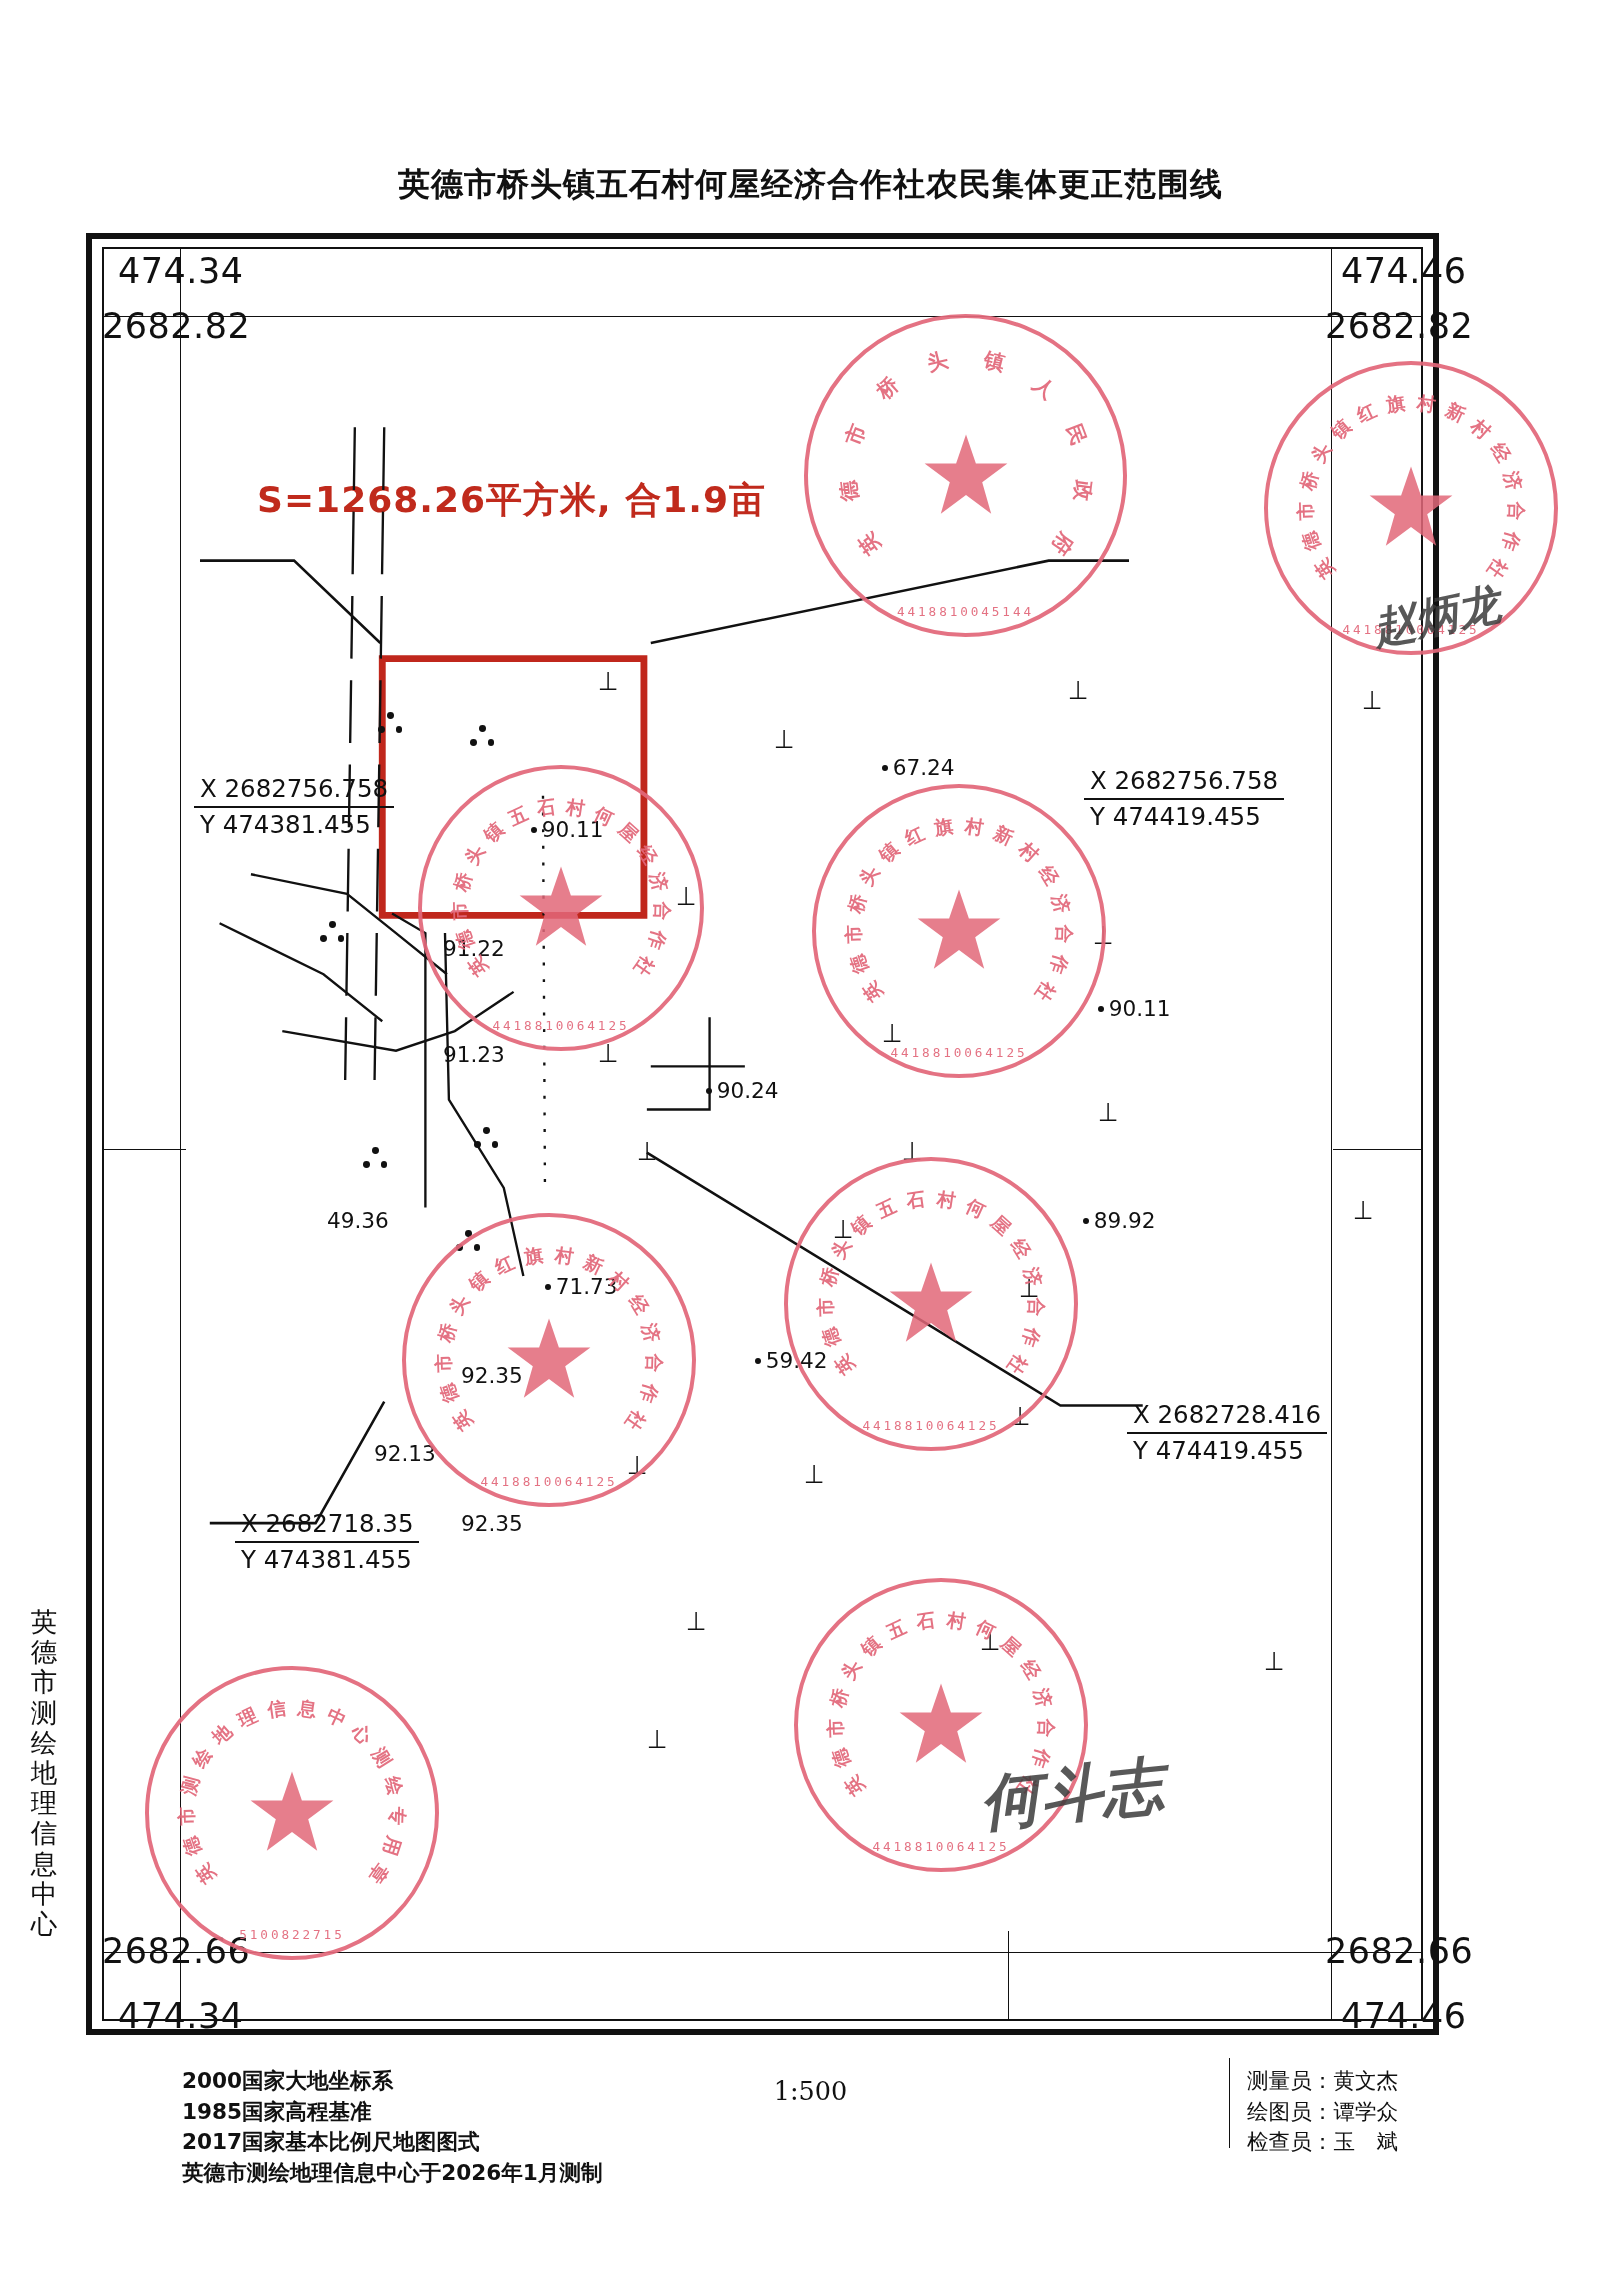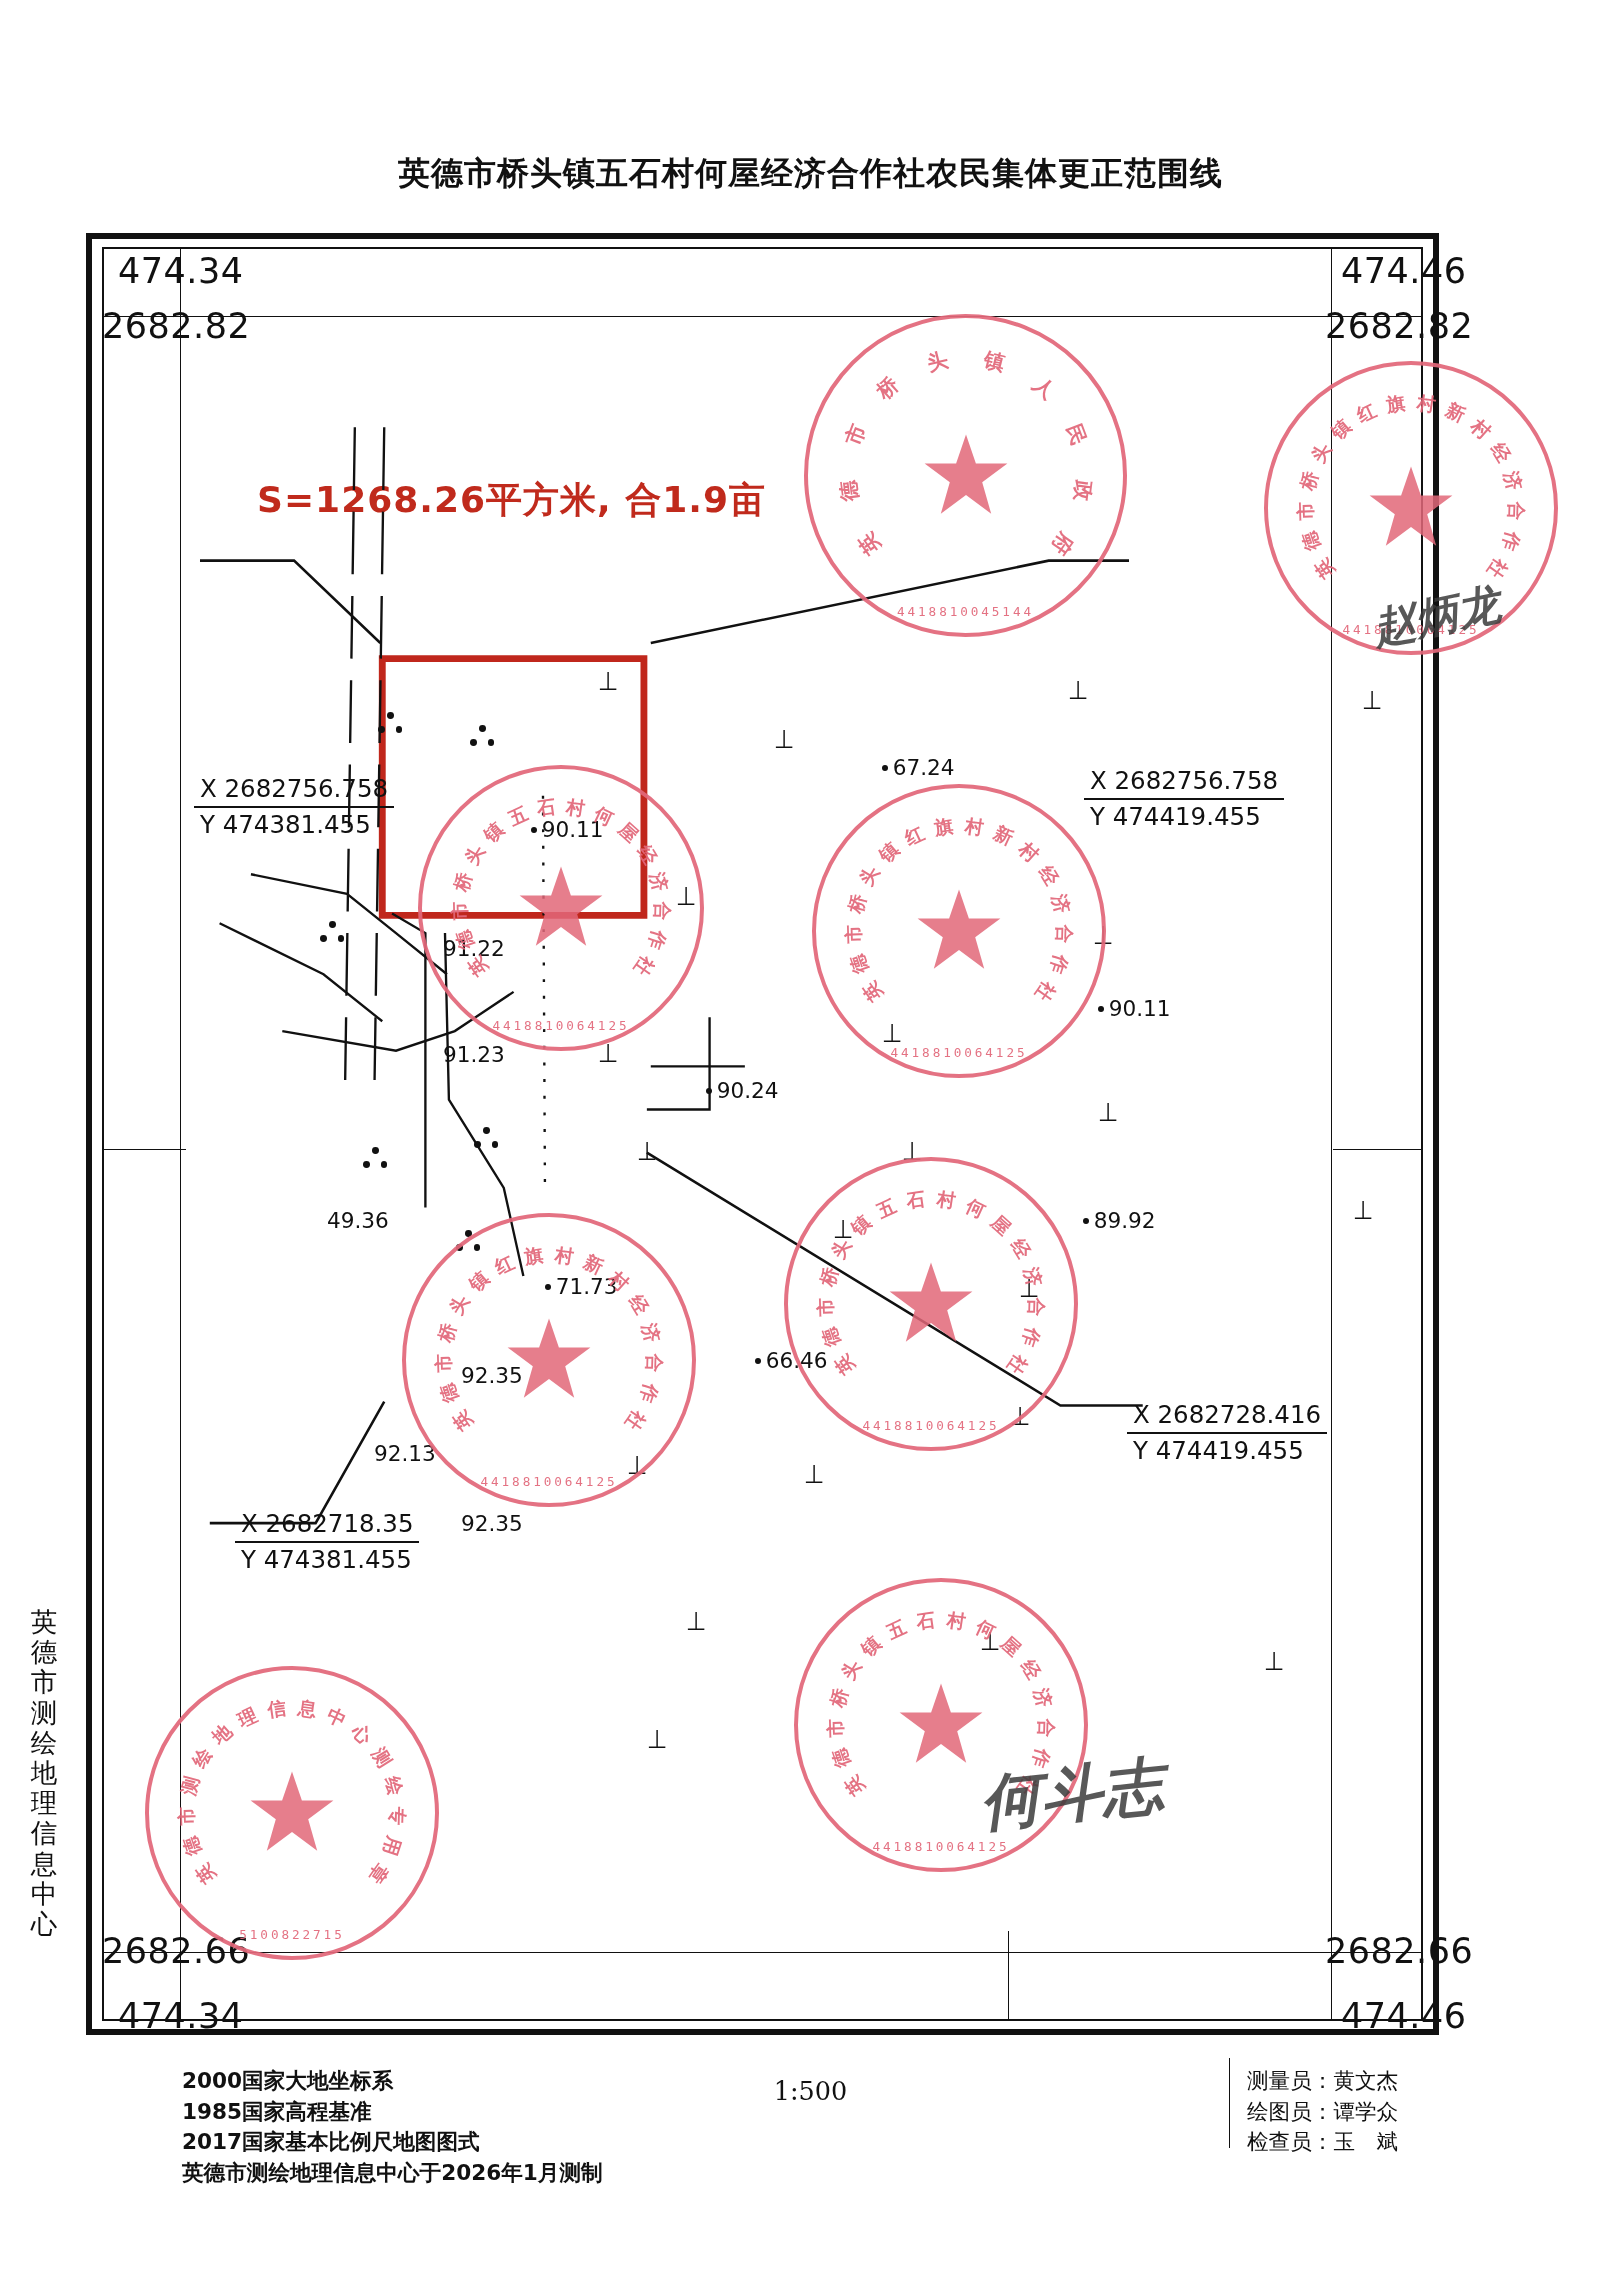--- a/index.html
+++ b/index.html
@@ -1,21 +1,21 @@
 <!DOCTYPE html>
 <html><head>
 <meta charset="utf-8">
 <style>
   html,body{margin:0;padding:0;background:#fff;}
   body{width:1621px;height:2292px;position:relative;
        font-family:"Liberation Sans","DejaVu Sans",sans-serif;color:#111;
        overflow:hidden;}
 
   
-  #doc-title{position:absolute;left:0;top:152px;width:1621px;text-align:center;
+  #doc-title{position:absolute;left:0;top:163px;width:1621px;text-align:center;
        font-size:32px;font-weight:bold;letter-spacing:1px;
        font-family:"DejaVu Sans","Liberation Sans",sans-serif;}
 
   
   #map-frame{position:absolute;left:86px;top:233px;width:1353px;height:1802px;
        border:6.9px solid #111;box-sizing:border-box;background:#fff;}
   #map-inner{position:absolute;left:102px;top:247px;width:1321px;height:1774px;
        border:2px solid #111;box-sizing:border-box;}
 
   
@@ -171,21 +171,21 @@
     <div class="elev" style="left: 882px; top: 755px;"><span class="dot"></span><span>67.24</span></div>
     <div class="elev" style="left: 531px; top: 817px;"><span class="dot"></span><span>90.11</span></div>
     <div class="elev nodot" style="left: 443px; top: 936px;"><span>91.22</span></div>
     <div class="elev nodot" style="left: 443px; top: 1042px;"><span>91.23</span></div>
     <div class="elev" style="left: 706px; top: 1078px;"><span class="dot"></span><span>90.24</span></div>
     <div class="elev" style="left: 1098px; top: 996px;"><span class="dot"></span><span>90.11</span></div>
     <div class="elev" style="left: 1083px; top: 1208px;"><span class="dot"></span><span>89.92</span></div>
     <div class="elev nodot" style="left: 327px; top: 1208px;"><span>49.36</span></div>
     <div class="elev" style="left: 545px; top: 1274px;"><span class="dot"></span><span>71.73</span></div>
     <div class="elev nodot" style="left: 461px; top: 1363px;"><span>92.35</span></div>
-    <div class="elev" style="left: 755px; top: 1348px;"><span class="dot"></span><span>66.46</span></div>
+    <div class="elev" style="left: 755px; top: 1348px;"><span class="dot"></span><span>59.42</span></div>
     <div class="elev nodot" style="left: 374px; top: 1441px;"><span>92.13</span></div>
     <div class="elev nodot" style="left: 461px; top: 1511px;"><span>92.35</span></div>
   </div>
 
 <div id="symbol-layer">
     <div class="sym" style="left: 598px; top: 667px; font-size: 23.5px; transform: scaleY(1.1);">⊥</div>
     <div class="sym" style="left: 774px; top: 725px; font-size: 23.5px; transform: scaleY(1.1);">⊥</div>
     <div class="sym" style="left: 1068px; top: 676px; font-size: 23.5px; transform: scaleY(1.1);">⊥</div>
     <div class="sym" style="left: 676px; top: 882px; font-size: 23.5px; transform: scaleY(1.1);">⊥</div>
     <div class="sym" style="left: 882px; top: 1019px; font-size: 23.5px; transform: scaleY(1.1);">⊥</div>

